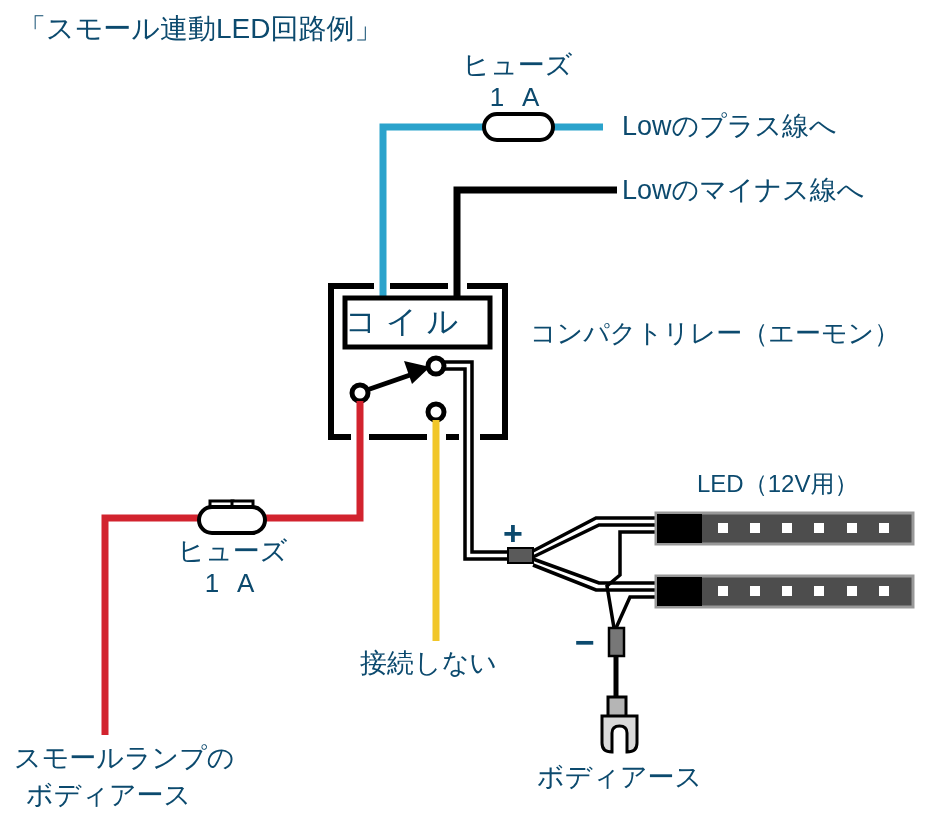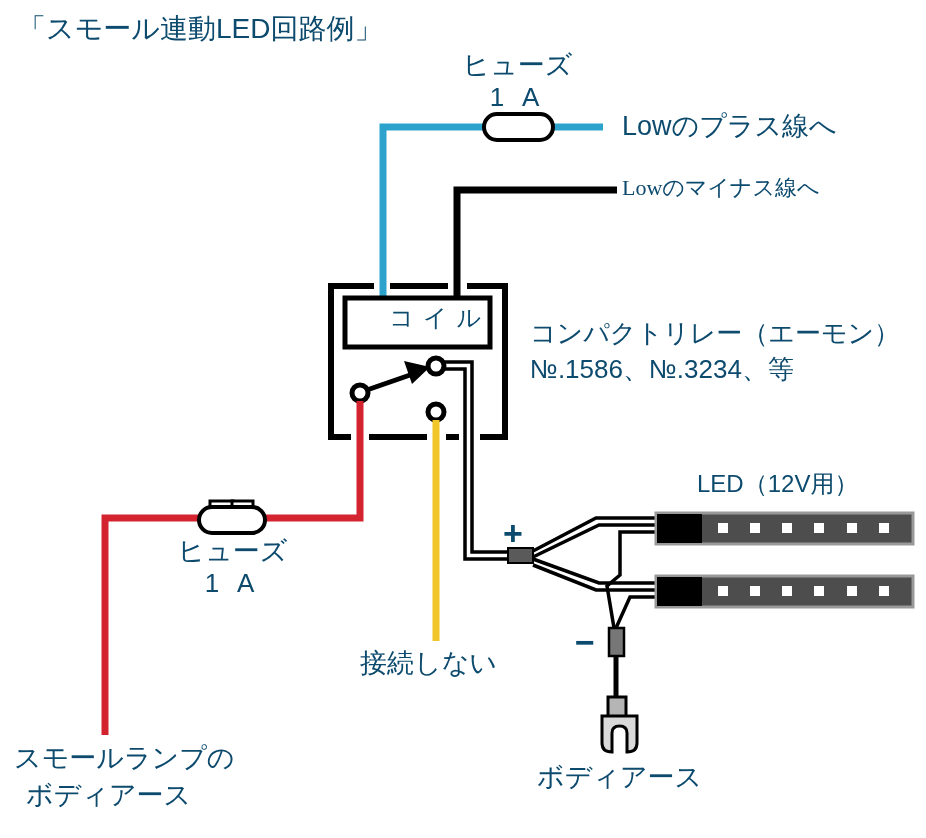--- a/index.html
+++ b/index.html
@@ -6,22 +6,22 @@
   .stage{
     position:relative;width:926px;height:838px;background:#ffffff;overflow:hidden;
     font-family:"Liberation Sans","DejaVu Sans",sans-serif;color:#000;
   }
   .stage svg{position:absolute;left:0;top:0;}
   .lbl{position:absolute;white-space:nowrap;color:#0c4a6e;line-height:1.15;}
   .t-title{left:18px;top:13px;font-size:28px;font-weight:500;}
   .t-fuse-top{left:450px;top:50px;width:135px;text-align:center;font-size:27px;}
   .t-fuse-top-a{left:450px;top:83px;width:135px;text-align:center;font-size:26px;letter-spacing:6px;}
   .t-low-plus{left:622px;top:111px;font-size:27px;text-align:right;}
-  .t-low-minus{left:622px;top:175px;font-size:22px;font-family:Liberation Serif, serif;}
-  .t-coil{left:345px;top:304px;width:145px;text-align:right;font-size:24px;letter-spacing:9px;}
+  .t-low-minus{left:622px;top:175px;font-size:27px;}
+  .t-coil{left:345px;top:304px;width:145px;text-align:left;font-size:31px;letter-spacing:9px;}
   .t-relay1{left:530px;top:319px;font-size:26px;text-align:right;}
   .t-relay2{left:530px;top:355px;font-size:26px;}
   .t-led{left:697px;top:470px;font-size:24px;}
   .t-plus{left:503px;top:514px;font-size:34px;font-weight:bold;}
   .t-minus{left:575px;top:623px;font-size:34px;font-weight:bold;}
   .t-fuse-bot{left:170px;top:536px;width:125px;text-align:center;font-size:27px;}
   .t-fuse-bot-a{left:170px;top:569px;width:125px;text-align:center;font-size:26px;letter-spacing:6px;}
   .t-noconn{left:360px;top:648px;font-size:27px;}
   .t-small1{left:14px;top:743px;font-size:27px;}
   .t-small2{left:26px;top:780px;font-size:27px;}
@@ -104,21 +104,20 @@
     </g>
   </svg>
 
   <div class="lbl t-title">「スモール連動LED回路例」</div>
   <div class="lbl t-fuse-top">ヒューズ</div>
   <div class="lbl t-fuse-top-a">1 A</div>
   <div class="lbl t-low-plus">Lowのプラス線へ</div>
   <div class="lbl t-low-minus">Lowのマイナス線へ</div>
   <div class="lbl t-coil">コイル</div>
   <div class="lbl t-relay1">コンパクトリレー（エーモン）</div>
-  <div class="lbl t-relay2">№.1586、№.3234、等</div>
   <div class="lbl t-led">LED（12V用）</div>
   <div class="lbl t-plus">+</div>
   <div class="lbl t-minus">−</div>
   <div class="lbl t-fuse-bot">ヒューズ</div>
   <div class="lbl t-fuse-bot-a">1 A</div>
   <div class="lbl t-noconn">接続しない</div>
   <div class="lbl t-small1">スモールランプの</div>
   <div class="lbl t-small2">ボディアース</div>
   <div class="lbl t-earth">ボディアース</div>
 </div>

